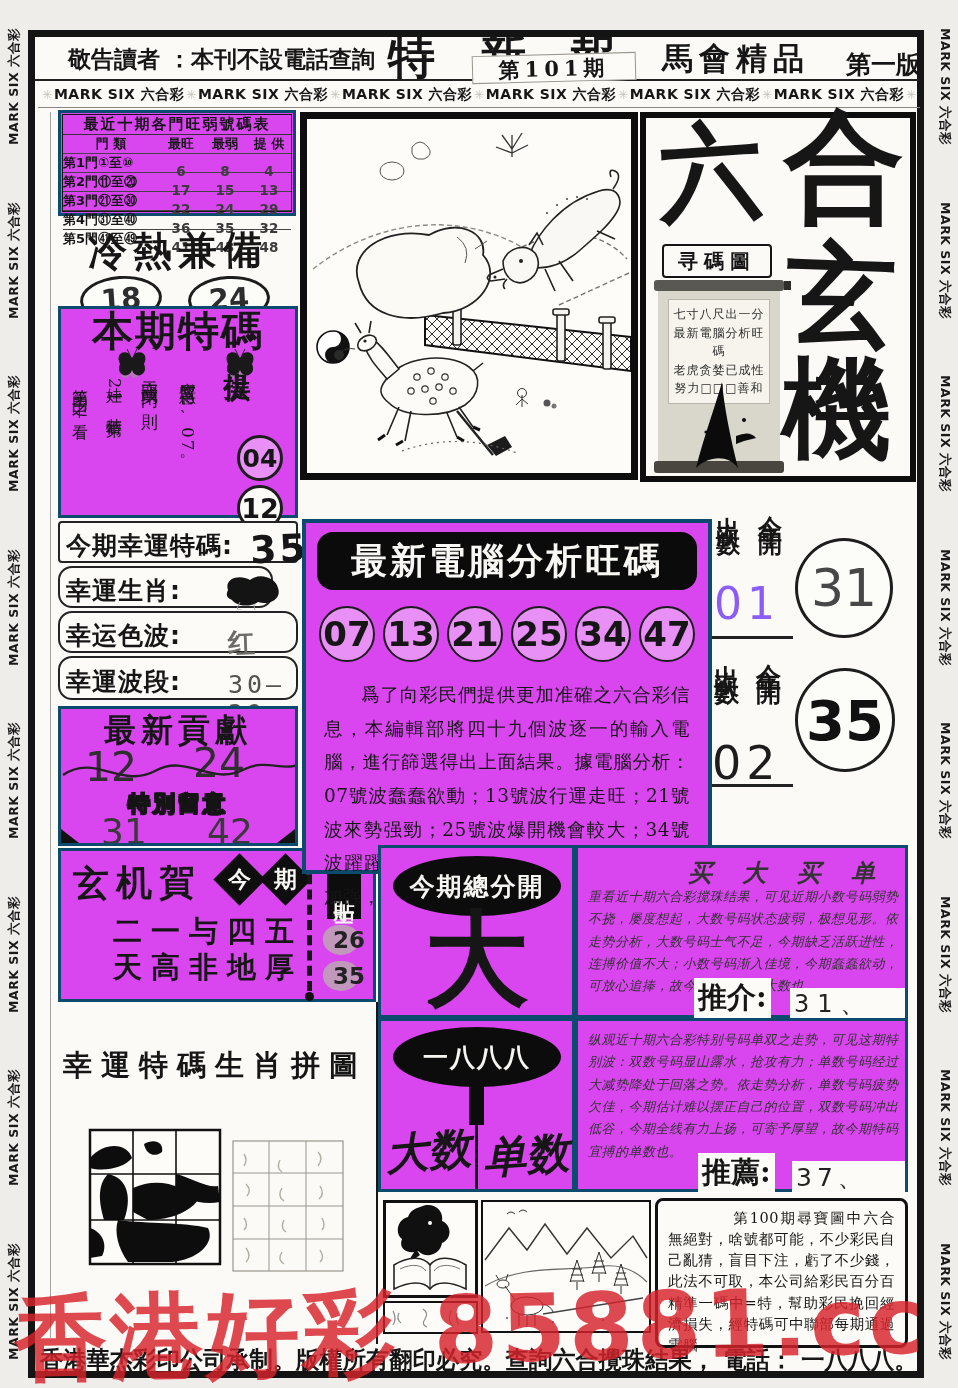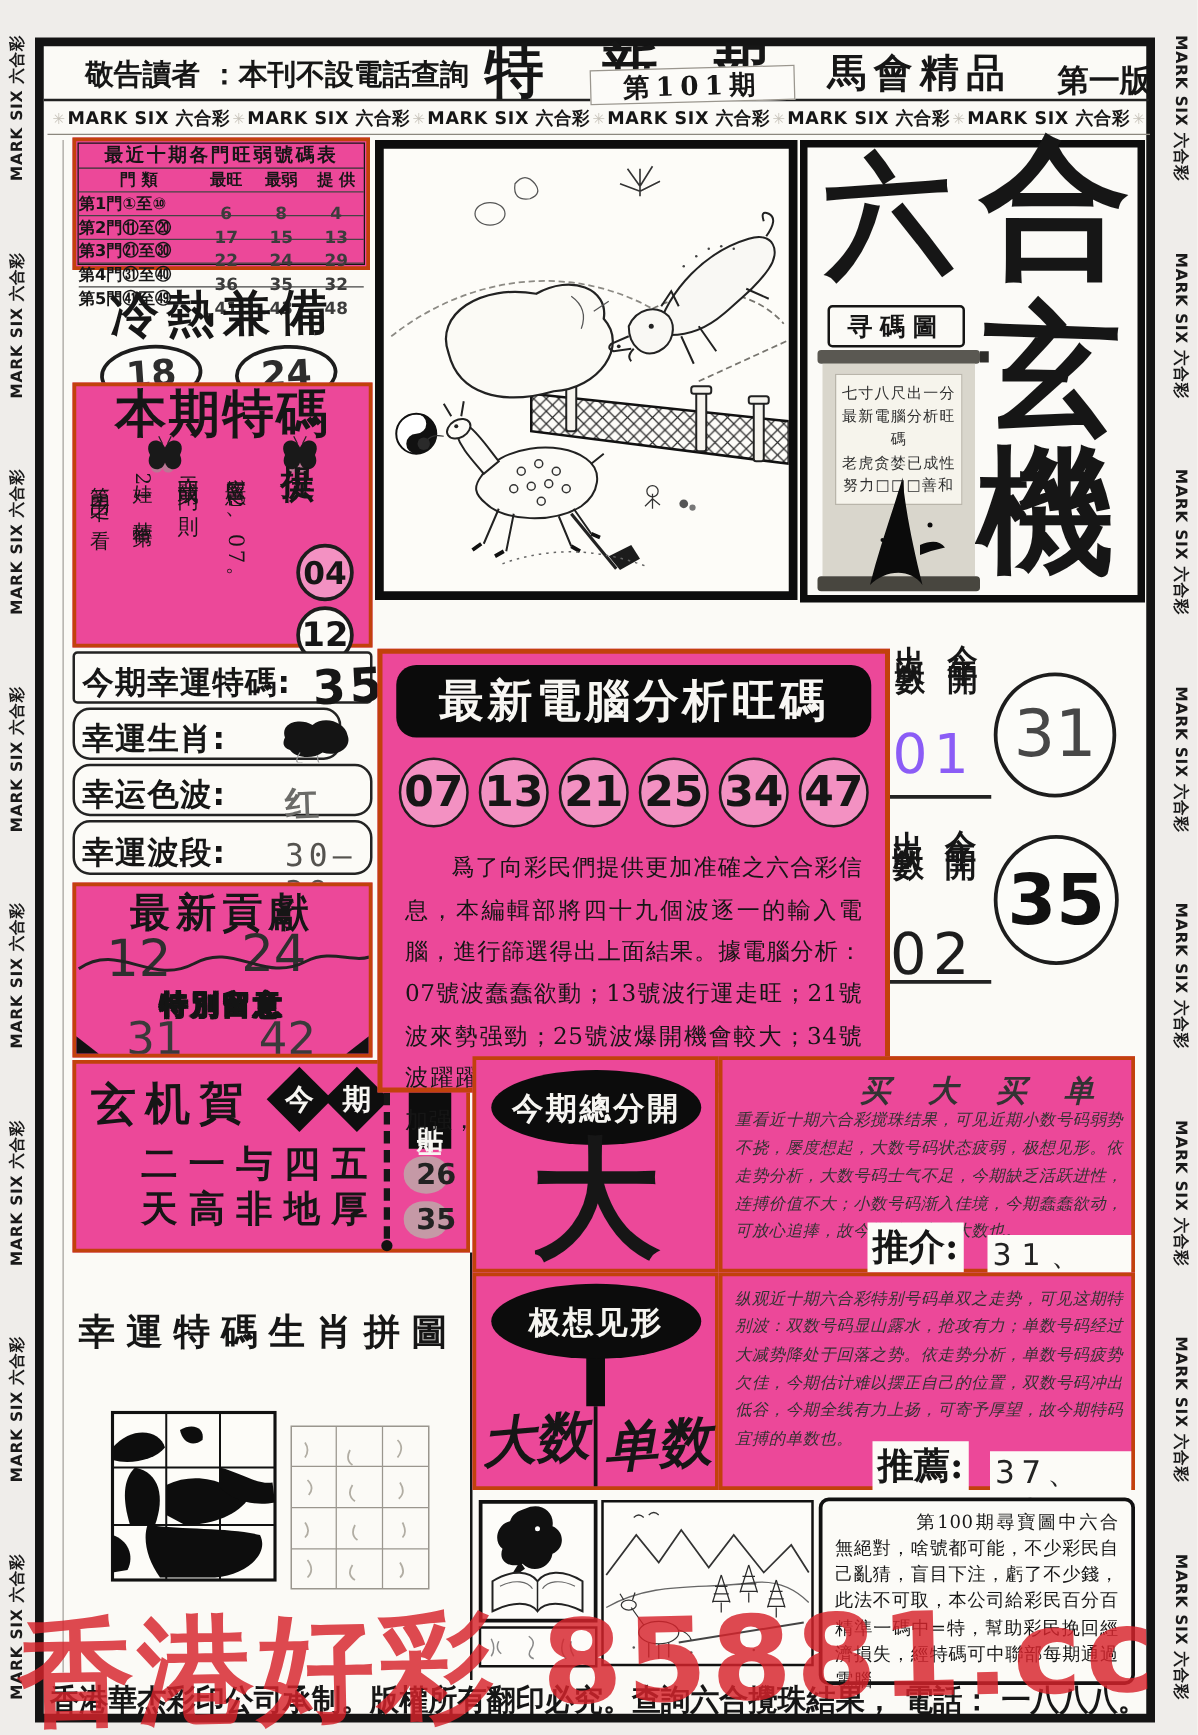--- a/index.html
+++ b/index.html
@@ -11,21 +11,21 @@
   .circ{border:3px solid #1d1d1d;border-radius:50%;display:flex;align-items:center;justify-content:center;box-sizing:border-box;background:rgba(255,255,255,.4);}
   .frame{left:28px;top:30px;width:896px;height:1348px;border:7px solid #141414;background:#fbfaf6;box-sizing:border-box;}
   .strip{top:0;width:26px;height:1388px;display:flex;flex-direction:column;justify-content:space-around;align-items:center;}
   .strip span{white-space:nowrap;font-size:12.5px;font-weight:800;letter-spacing:.5px;color:#1a1a1a;}
   .strip.l span{transform:rotate(-90deg);}
   .strip.r span{transform:rotate(90deg);}
   .hline{background:#222;}
   .banner-row{left:38px;top:84px;width:882px;height:22px;display:flex;justify-content:space-between;align-items:center;padding:0 4px;box-sizing:border-box;}
   .brand{font-size:14px;font-weight:800;letter-spacing:.5px;}
   .sun{font-size:12px;color:#c7c3ba;}
-  .box{border:3px solid #c2410c;box-sizing:border-box;background:#ec4899;}
+  .box{border:3px solid #0c4a6e;box-sizing:border-box;background:#d946ef;}
   .tbl-head,.tbl-row{display:grid;grid-template-columns:96px 1fr 1fr 1fr;align-items:center;}
   .tbl-row .num{transform:translateY(8px);color:#3c3c3c;font-size:13.5px;text-align:center;}
   .lucky-row{border:2.5px solid #232323;border-radius:14px;background:#fcfbf7;box-sizing:border-box;}
   .lucky-label{font-weight:800;font-size:25px;letter-spacing:1px;}
   .oval{background:#0c0c0c;border-radius:50%;color:#f6f5f1;display:flex;align-items:center;justify-content:center;font-weight:800;}
   .diamond{width:37px;height:37px;background:#0e0e0e;transform:rotate(45deg);display:flex;align-items:center;justify-content:center;}
   .diamond span{transform:rotate(-45deg);color:#f7f6f2;font-weight:800;font-size:23px;}
   .dashline{border-left:5px dashed #161616;}
   .dashline:before,.dashline:after{content:"";position:absolute;left:-7px;width:9px;height:9px;border-radius:50%;background:#111;}
   .dashline:before{top:-10px;} .dashline:after{bottom:-10px;}
@@ -358,21 +358,21 @@
   <div class="abs serif" style="left:0;top:56px;width:100%;text-align:center;font-size:104px;font-weight:700;line-height:1.05;">大</div>
 </div>
 <div class="abs box" style="left:575px;top:845px;width:333px;height:173px;">
   <div class="abs serif hand" style="left:110px;top:4px;font-size:24px;letter-spacing:11px;font-weight:600;">买 大 买 单</div>
   <div class="abs hand" style="left:10px;top:38px;width:313px;">重看近十期六合彩搅珠结果，可见近期小数号码弱势不挠，屡度想起，大数号码状态疲弱，极想见形。依走势分析，大数号码士气不足，今期缺乏活跃进性，连搏价值不大；小数号码渐入佳境，今期蠢蠢欲动，可放心追捧，故今期总分宜选大数也。</div>
   <span class="abs serif" style="left:116px;top:130px;font-size:29px;font-weight:900;background:#fcfbf7;padding:0 4px;">推介:</span>
   <span class="abs" style="left:212px;top:140px;font-size:24px;letter-spacing:8px;color:#232323;background:#fcfbf7;padding:0 4px;">31、 35</span>
 </div>
 
 <div class="abs box" style="left:378px;top:1018px;width:197px;height:174px;">
-  <div class="oval abs" style="left:12px;top:6px;width:168px;height:60px;font-size:25px;letter-spacing:2px;z-index:2;">极想见形</div>
+  <div class="oval abs" style="left:12px;top:6px;width:168px;height:60px;font-size:25px;letter-spacing:2px;z-index:2;">一八八八</div>
   <div class="abs" style="left:88px;top:60px;width:15px;height:44px;background:#0c0c0c;"></div>
   <div class="abs" style="left:94px;top:104px;width:3px;height:64px;background:#111;"></div>
   <span class="abs serif" style="left:4px;top:102px;font-size:43px;font-weight:800;font-style:italic;transform:rotate(-5deg);">大数</span>
   <span class="abs serif" style="left:102px;top:106px;font-size:43px;font-weight:800;font-style:italic;transform:rotate(-4deg);">单数</span>
 </div>
 <div class="abs box" style="left:575px;top:1018px;width:333px;height:174px;">
   <div class="abs hand" style="left:10px;top:8px;width:313px;">纵观近十期六合彩特别号码单双之走势，可见这期特别波：双数号码显山露水，抢攻有力；单数号码经过大减势降处于回落之势。依走势分析，单数号码疲势欠佳，今期估计难以摆正自己的位置，双数号码冲出低谷，今期全线有力上扬，可寄予厚望，故今期特码宜搏的单数也。</div>
   <span class="abs serif" style="left:120px;top:132px;font-size:29px;font-weight:900;background:#fcfbf7;padding:0 4px;">推薦:</span>
   <span class="abs" style="left:214px;top:140px;font-size:25px;letter-spacing:5px;color:#232323;background:#fcfbf7;padding:0 4px;">37、 43</span>
 </div>

